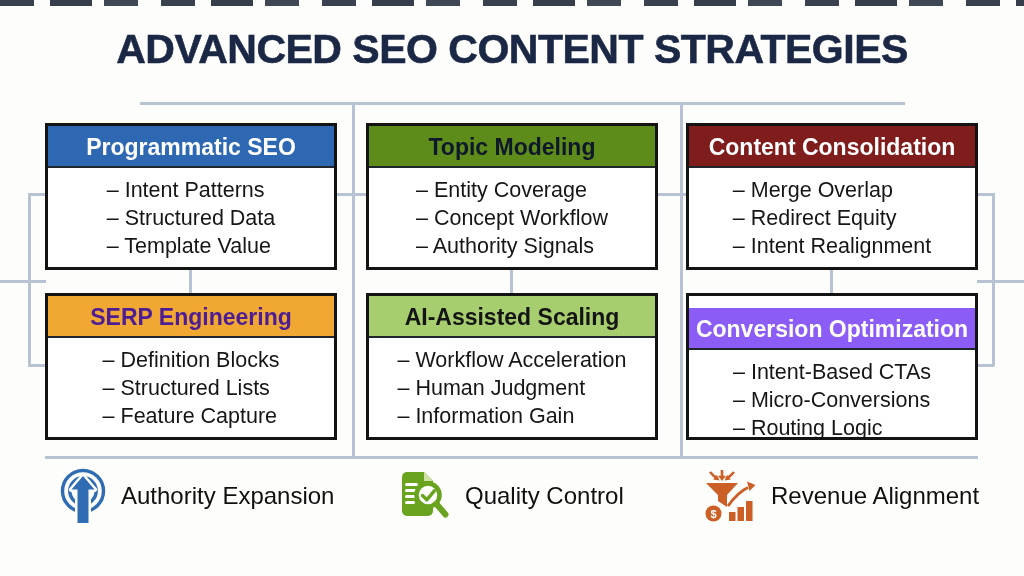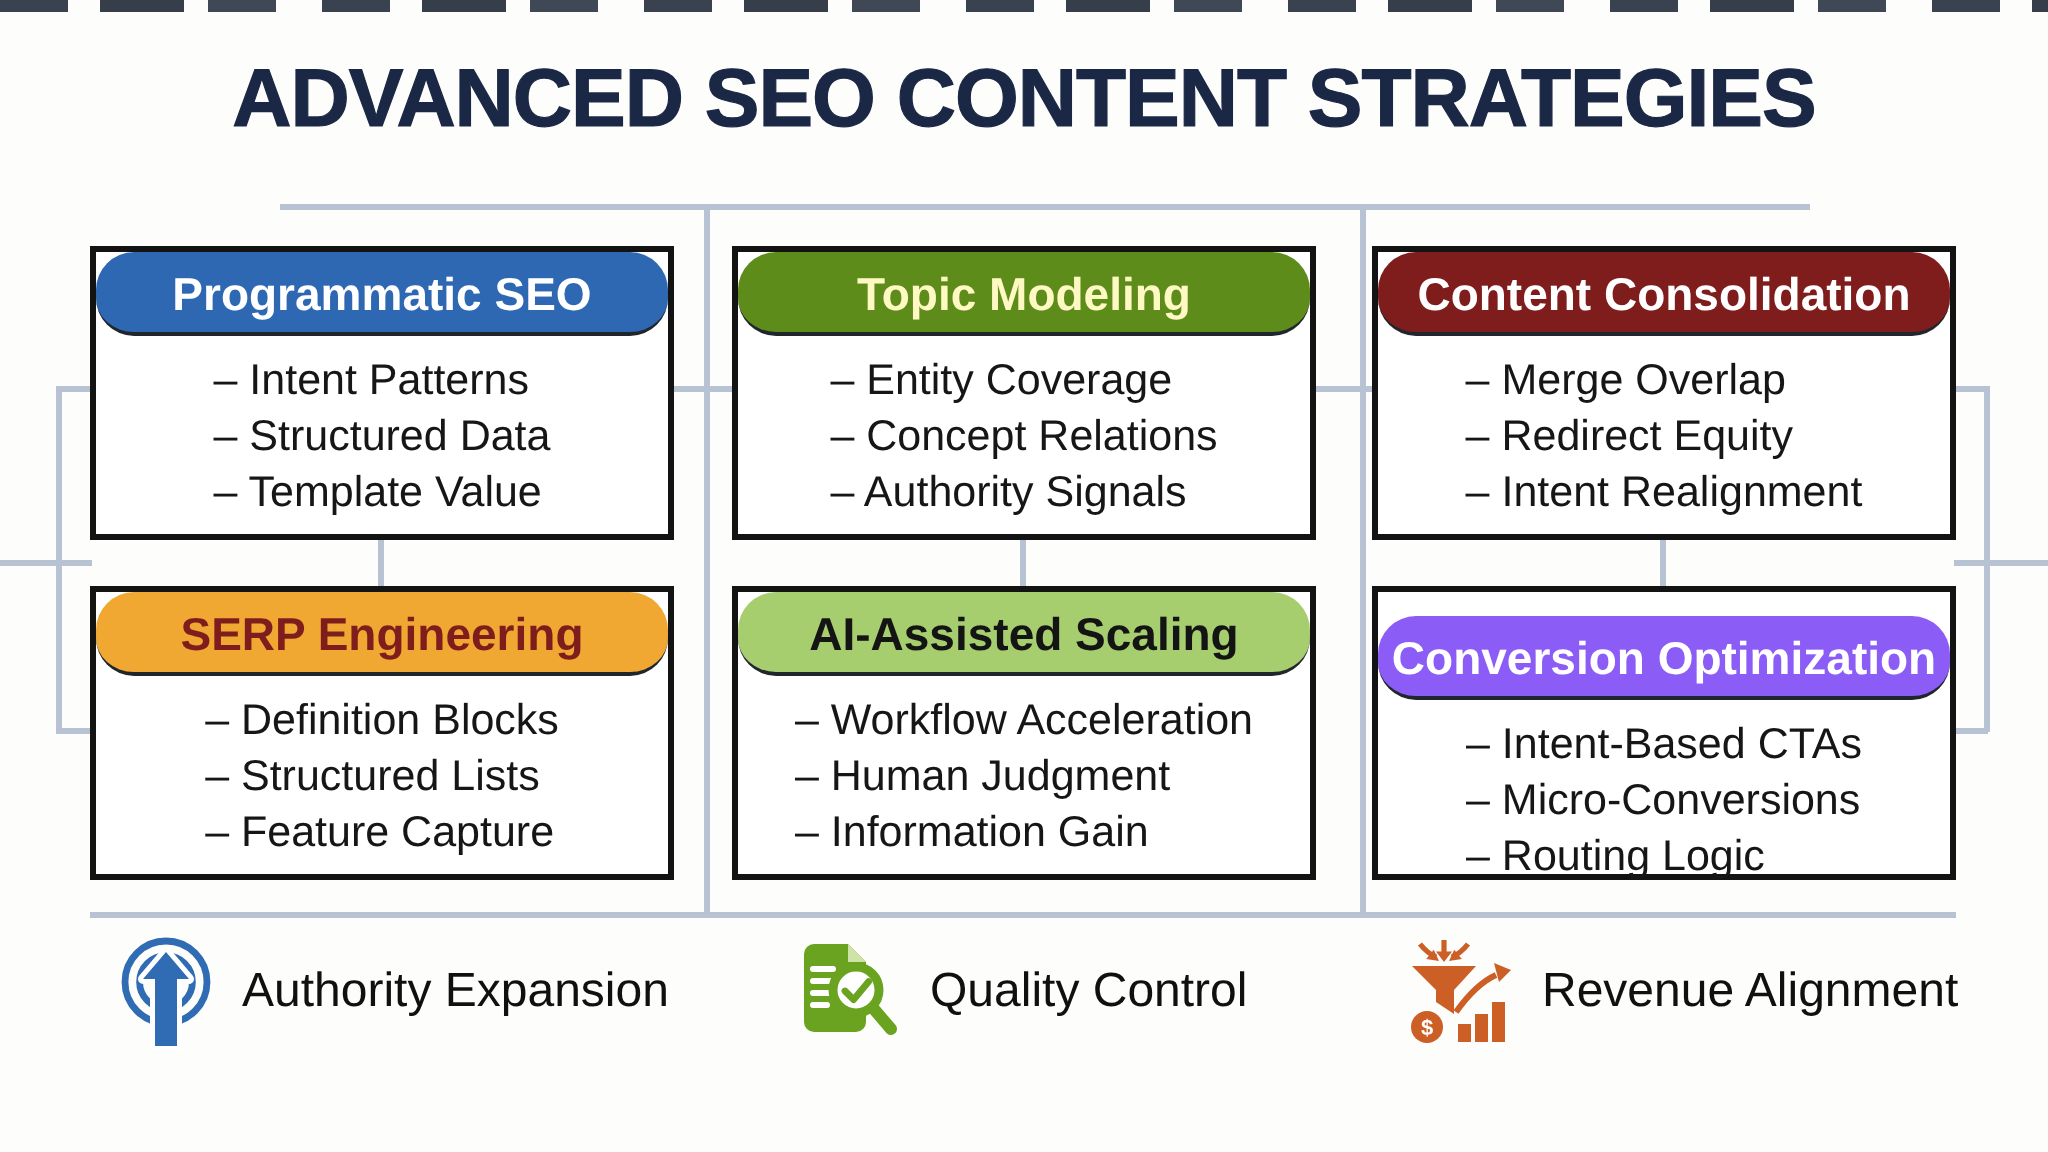--- a/index.html
+++ b/index.html
@@ -25,26 +25,25 @@
   }
   .cline{position:absolute;background:#b7c3d3;}
   .card{
     position:absolute;width:292px;height:147px;box-sizing:border-box;
     border:3px solid #131313;background:#ffffff;
   }
   .card-header{
     height:42px;line-height:42px;text-align:center;
     font-size:23px;font-weight:bold;border-bottom:2px solid #20262c;
     box-sizing:border-box;
-    border-radius:19px;
   }
   .hdr-0{background:#2e68b3;color:#ffffff;}
-  .hdr-1{background:#5e8c1b;color:#fef9c3;}
+  .hdr-1{background:#5e8c1b;color:#0f172a;}
   .hdr-2{background:#7f1d1d;color:#ffffff;}
-  .hdr-3{background:#f0a833;color:#7f1d1d;}
+  .hdr-3{background:#f0a833;color:#4c1d95;}
   .hdr-4{background:#a7ce6e;color:#141414;}
   .hdr-5{background:#8b5cf6;color:#ffffff;margin-top:12px;}
   .card-body{
     height:100px;display:flex;align-items:center;justify-content:center;
   }
   .card-items{text-align:left;}
   .card-item{
     font-size:21.5px;line-height:28px;color:#161616;white-space:nowrap;
   }
   .legend{position:absolute;left:0;top:462px;width:924px;height:68px;}
@@ -93,21 +92,21 @@
       <div class="card-item">– Template Value</div>
     </div>
       </div>
   </div>
 
   <div class="card" style="left:366px;top:123px">
     <div class="card-header hdr-1">Topic Modeling</div>
     <div class="card-body">
         <div class="card-items">
       <div class="card-item">– Entity Coverage</div>
-      <div class="card-item">– Concept Relations</div>
+      <div class="card-item">– Concept Workflow</div>
       <div class="card-item">– Authority Signals</div>
     </div>
       </div>
   </div>
 
   <div class="card" style="left:686px;top:123px">
     <div class="card-header hdr-2">Content Consolidation</div>
     <div class="card-body">
         <div class="card-items">
       <div class="card-item">– Merge Overlap</div>

